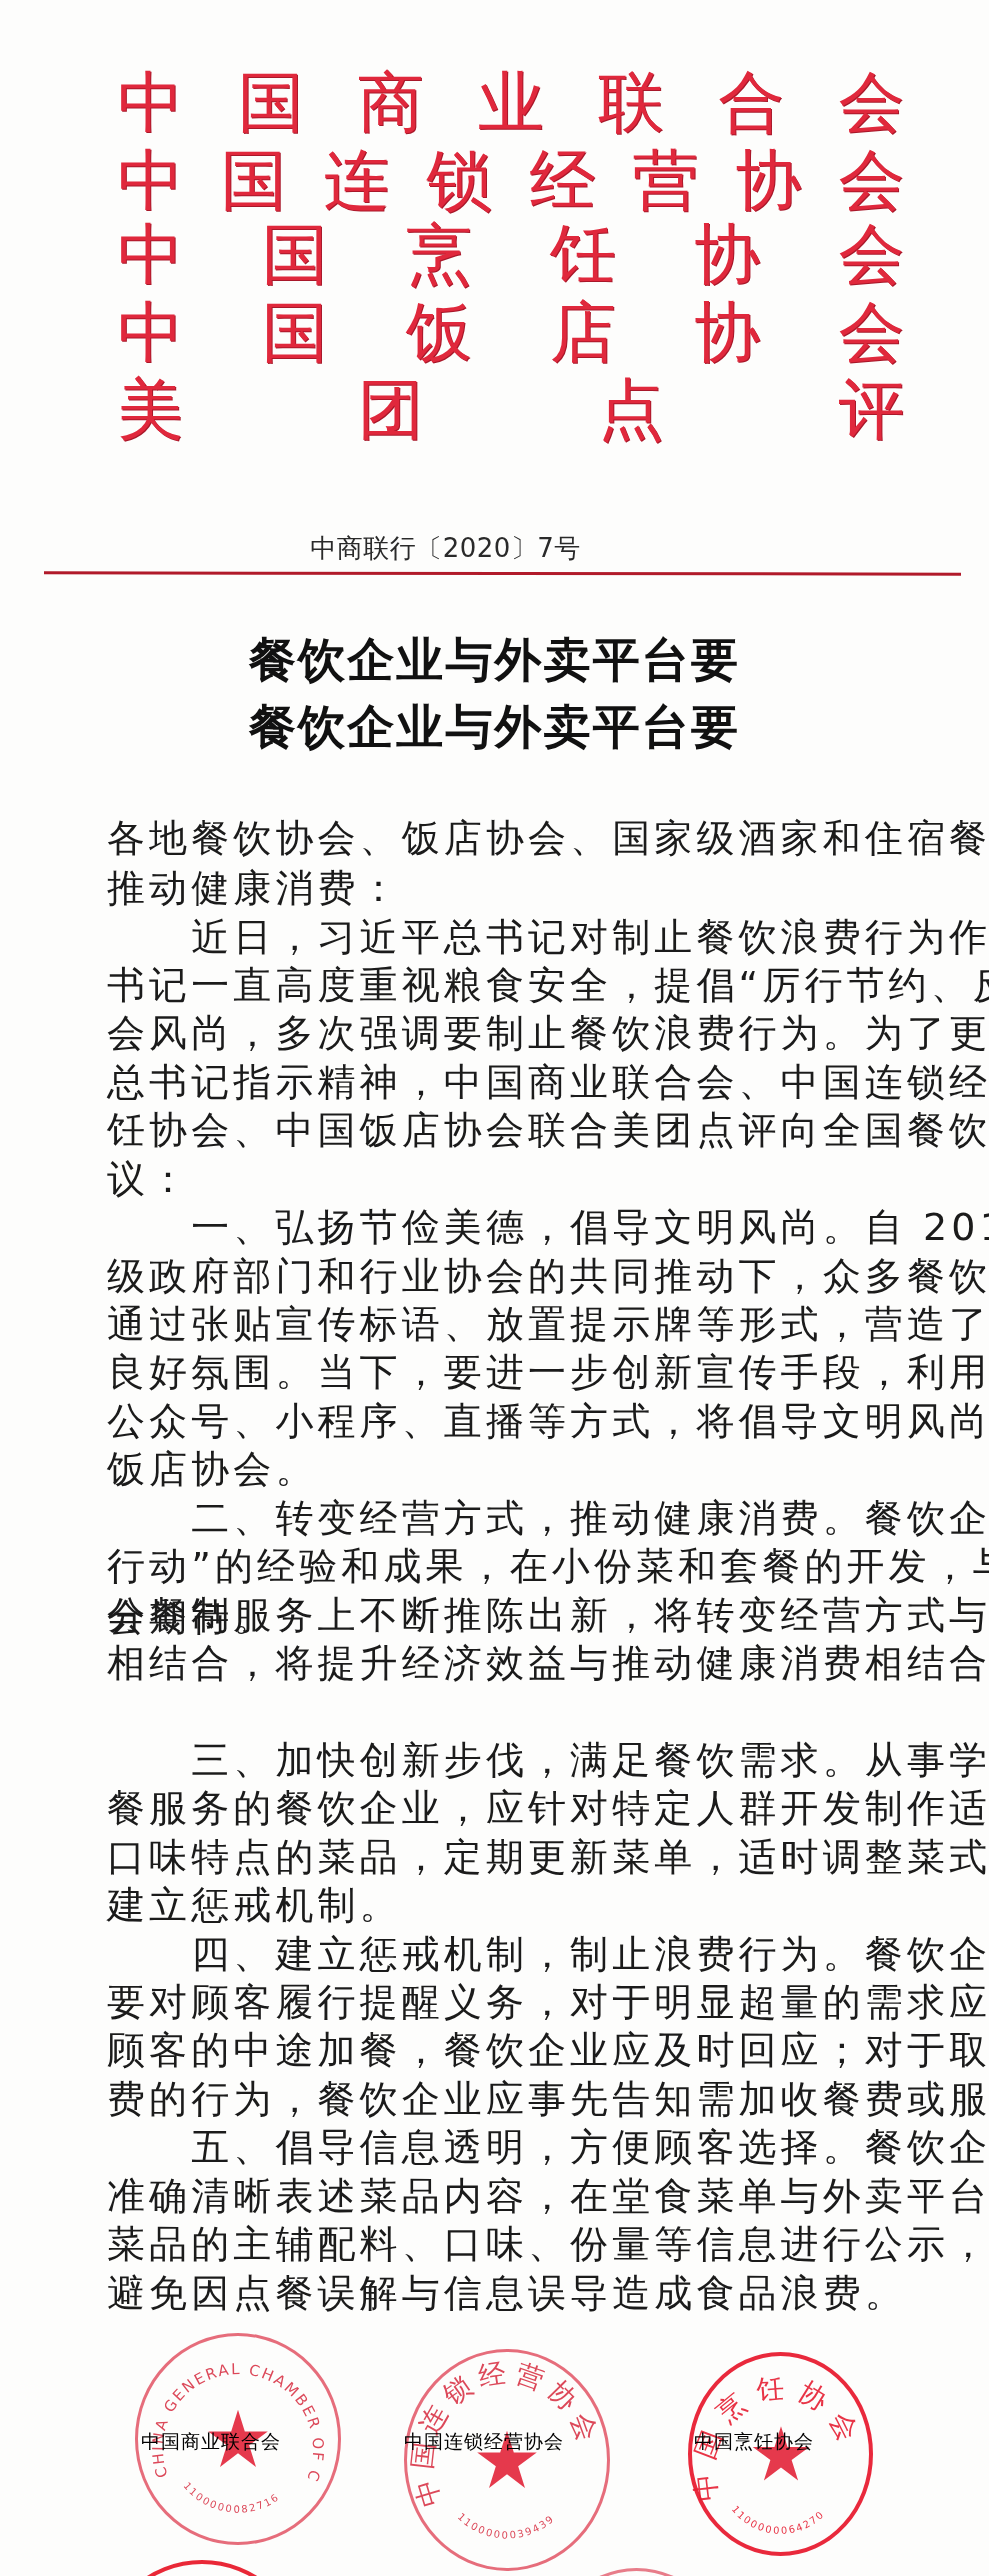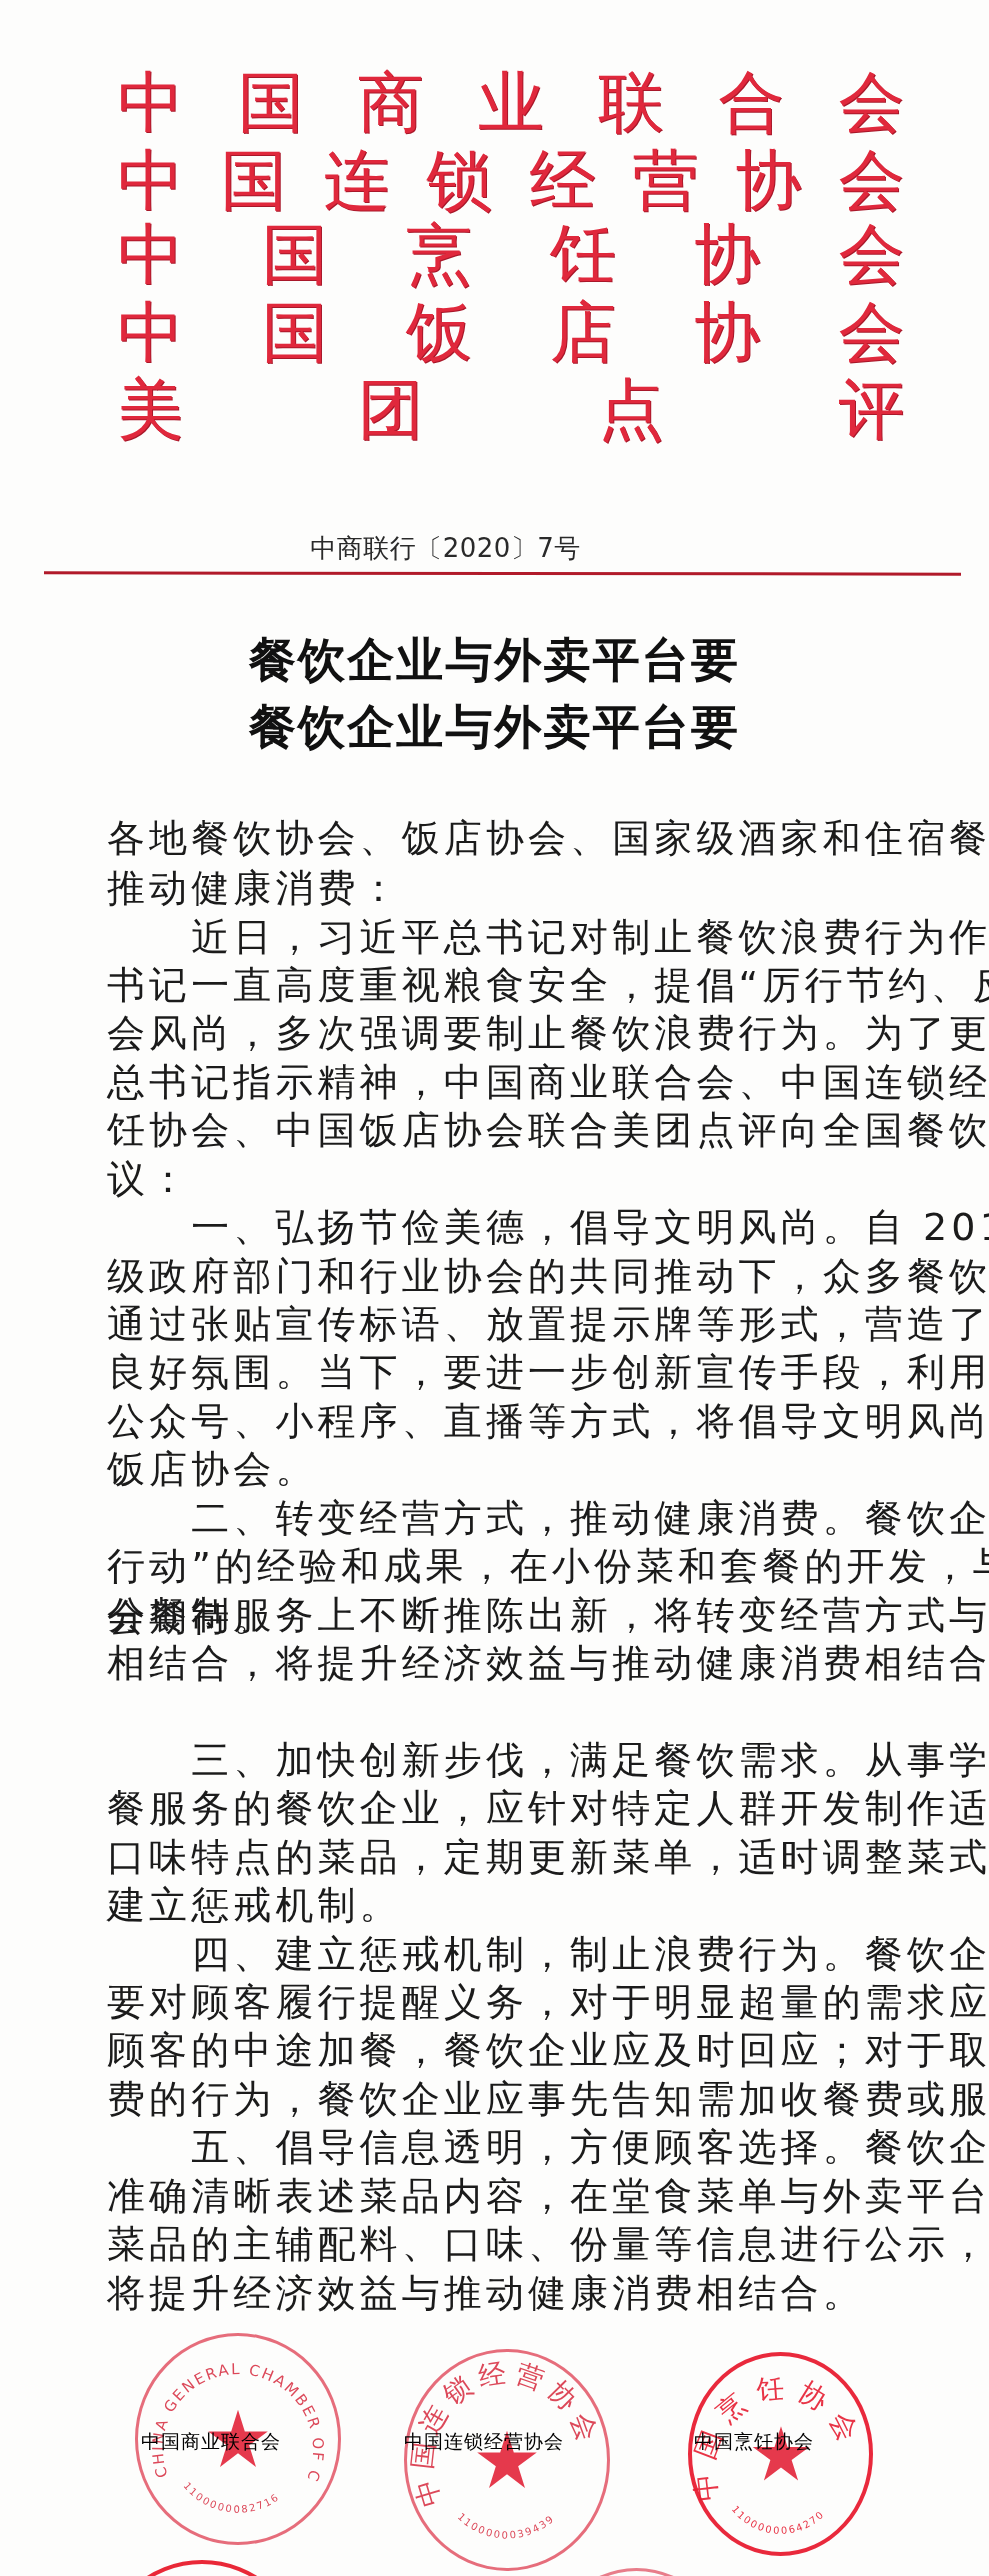--- a/index.html
+++ b/index.html
@@ -156,21 +156,21 @@
     <div class="body-line" style="top:1933px">　　四、建立惩戒机制，制止浪费行为。餐饮企业在点餐环节，</div>
     <div class="body-line" style="top:1981px">要对顾客履行提醒义务，对于明显超量的需求应及时劝止；对待</div>
     <div class="body-line" style="top:2029px">顾客的中途加餐，餐饮企业应及时回应；对于取用自助餐造成浪</div>
     <div class="body-line last" style="top:2078px">费的行为，餐饮企业应事先告知需加收餐费或服务费。</div>
   </div>
 
   <div>
     <div class="body-line" style="top:2126px">　　五、倡导信息透明，方便顾客选择。餐饮企业与外卖平台要</div>
     <div class="body-line" style="top:2175px">准确清晰表述菜品内容，在堂食菜单与外卖平台上，应尽可能将</div>
     <div class="body-line" style="top:2223px">菜品的主辅配料、口味、份量等信息进行公示，方便顾客选择，</div>
-    <div class="body-line last" style="top:2272px">将提升经济效益与推动健康消费相结合。</div>
+    <div class="body-line last" style="top:2272px">避免因点餐误解与信息误导造成食品浪费。</div>
   </div>
 </div>
 
 <svg width="0" height="0" style="position:absolute">
   <defs>
     <symbol id="star5" viewBox="0 0 100 100">
       <polygon points="50,3 61,38 98,38 68,60 79,95 50,73 21,95 32,60 2,38 39,38" fill="rgba(226,36,56,0.9)"></polygon>
     </symbol>
   </defs>
 </svg>

